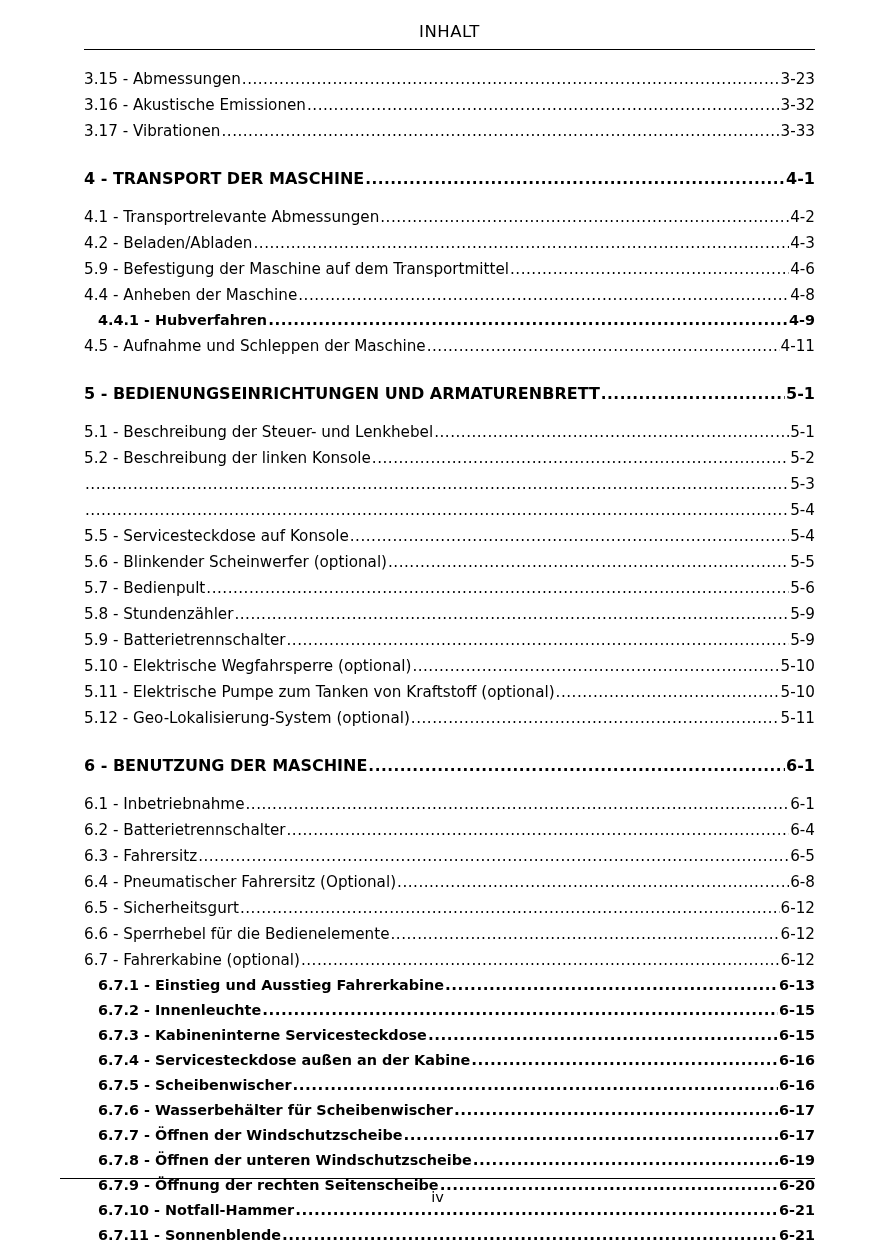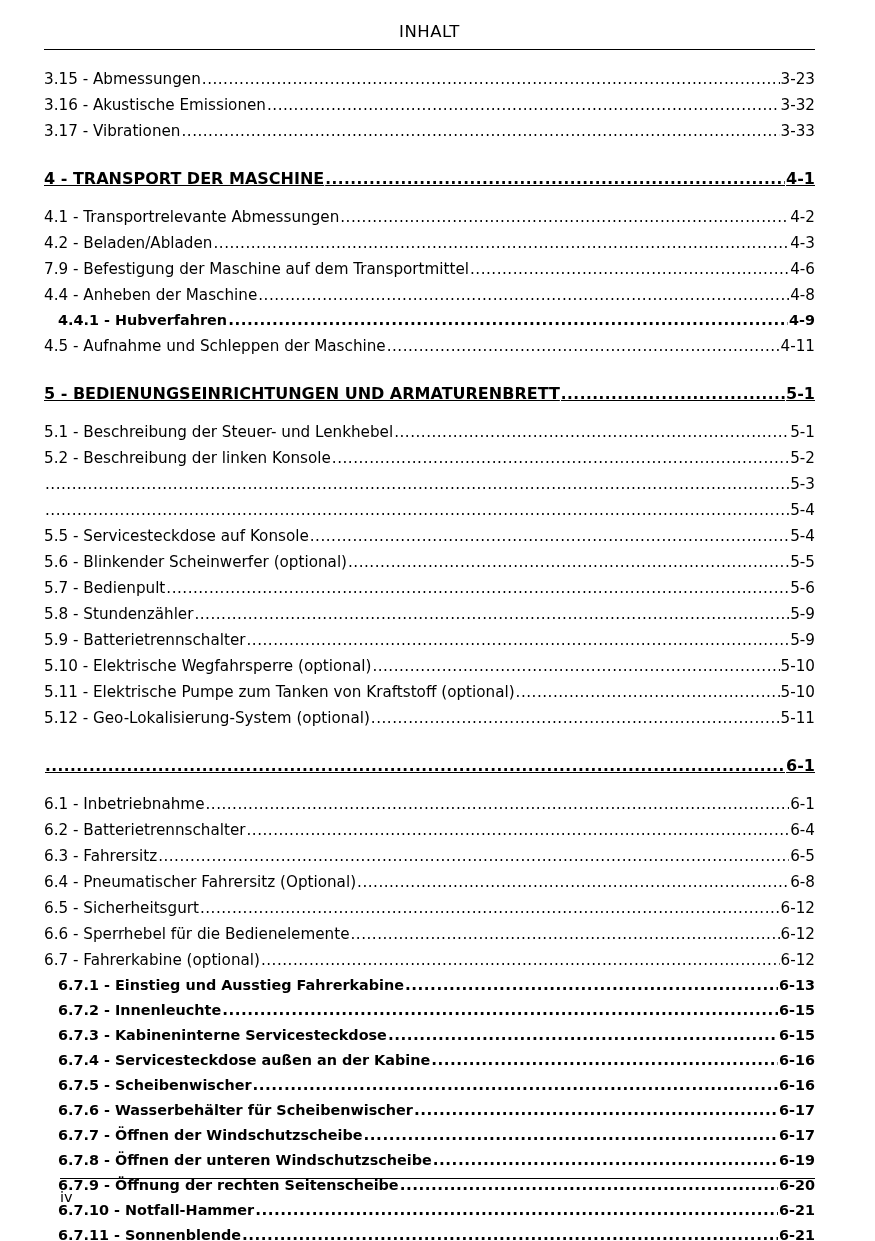--- a/index.html
+++ b/index.html
@@ -11,21 +11,21 @@
     width: 875px;
     height: 1241px;
     font-family: "DejaVu Sans", sans-serif;
     color: #000000;
     position: relative;
   }
   .page {
     width: 875px;
     height: 1241px;
     box-sizing: border-box;
-    padding: 22px 60px 0 44px;
+    padding: 22px 60px 0 84px;
     position: relative;
   }
   .header-title {
     text-align: center;
     font-size: 16.5px;
     letter-spacing: 0.5px;
     font-family: "DejaVu Sans", sans-serif;
     padding-bottom: 8px;
   }
   .rule {
@@ -55,21 +55,20 @@
     color: #000;
   }
   .entry .page-num {
     flex: 0 0 auto;
     text-align: center;
   }
   .entry.chapter {
     font-weight: bold;
     font-size: 16px;
     line-height: 30px;
-    text-decoration: underline;
   }
   .entry.chapter .dots {
     font-weight: bold;
   }
   .entry.level2 {
     padding-left: 0px;
   }
   .entry.level3 {
     padding-left: 14px;
     font-size: 14.4px;
@@ -85,20 +84,21 @@
   .footer {
     position: absolute;
     left: 60px;
     right: 60px;
     bottom: 36px;
   }
   .footer .rule {
     margin-bottom: 10px;
   }
   .footer .folio {
+    text-align: center;
     font-size: 14.5px;
   }
 </style>
 </head>
 <body>
 
 <div class="page">
 
   <div class="header-title">INHALT</div>
   <div class="rule"></div>
@@ -130,21 +130,21 @@
         <span class="label">4.1 - Transportrelevante Abmessungen</span>
         <span class="dots"> ........................................................................................................................................................................................................</span>
         <span class="page-num">4-2</span>
       </div>
       <div class="entry level2">
         <span class="label">4.2 - Beladen/Abladen</span>
         <span class="dots"> ........................................................................................................................................................................................................</span>
         <span class="page-num">4-3</span>
       </div>
       <div class="entry level2">
-        <span class="label">7.9 - Befestigung der Maschine auf dem Transportmittel</span>
+        <span class="label">5.9 - Befestigung der Maschine auf dem Transportmittel</span>
         <span class="dots"> ........................................................................................................................................................................................................</span>
         <span class="page-num">4-6</span>
       </div>
       <div class="entry level2">
         <span class="label">4.4 -  Anheben der Maschine</span>
         <span class="dots"> ........................................................................................................................................................................................................</span>
         <span class="page-num">4-8</span>
       </div>
       <div class="entry level3">
         <span class="label">4.4.1 - Hubverfahren</span>
@@ -216,20 +216,21 @@
         <span class="dots"> ........................................................................................................................................................................................................</span>
         <span class="page-num">5-10</span>
       </div>
       <div class="entry level2">
         <span class="label">5.12 - Geo-Lokalisierung-System (optional)</span>
         <span class="dots"> ........................................................................................................................................................................................................</span>
         <span class="page-num">5-11</span>
       </div>
       <div class="spacer"></div>
       <div class="entry chapter">
+        <span class="label">6  -  BENUTZUNG DER MASCHINE</span>
         <span class="dots"> ........................................................................................................................................................................................................</span>
         <span class="page-num">6-1</span>
       </div>
       <div class="spacer-sm"></div>
       <div class="entry level2">
         <span class="label">6.1 - Inbetriebnahme</span>
         <span class="dots"> ........................................................................................................................................................................................................</span>
         <span class="page-num">6-1</span>
       </div>
       <div class="entry level2">

